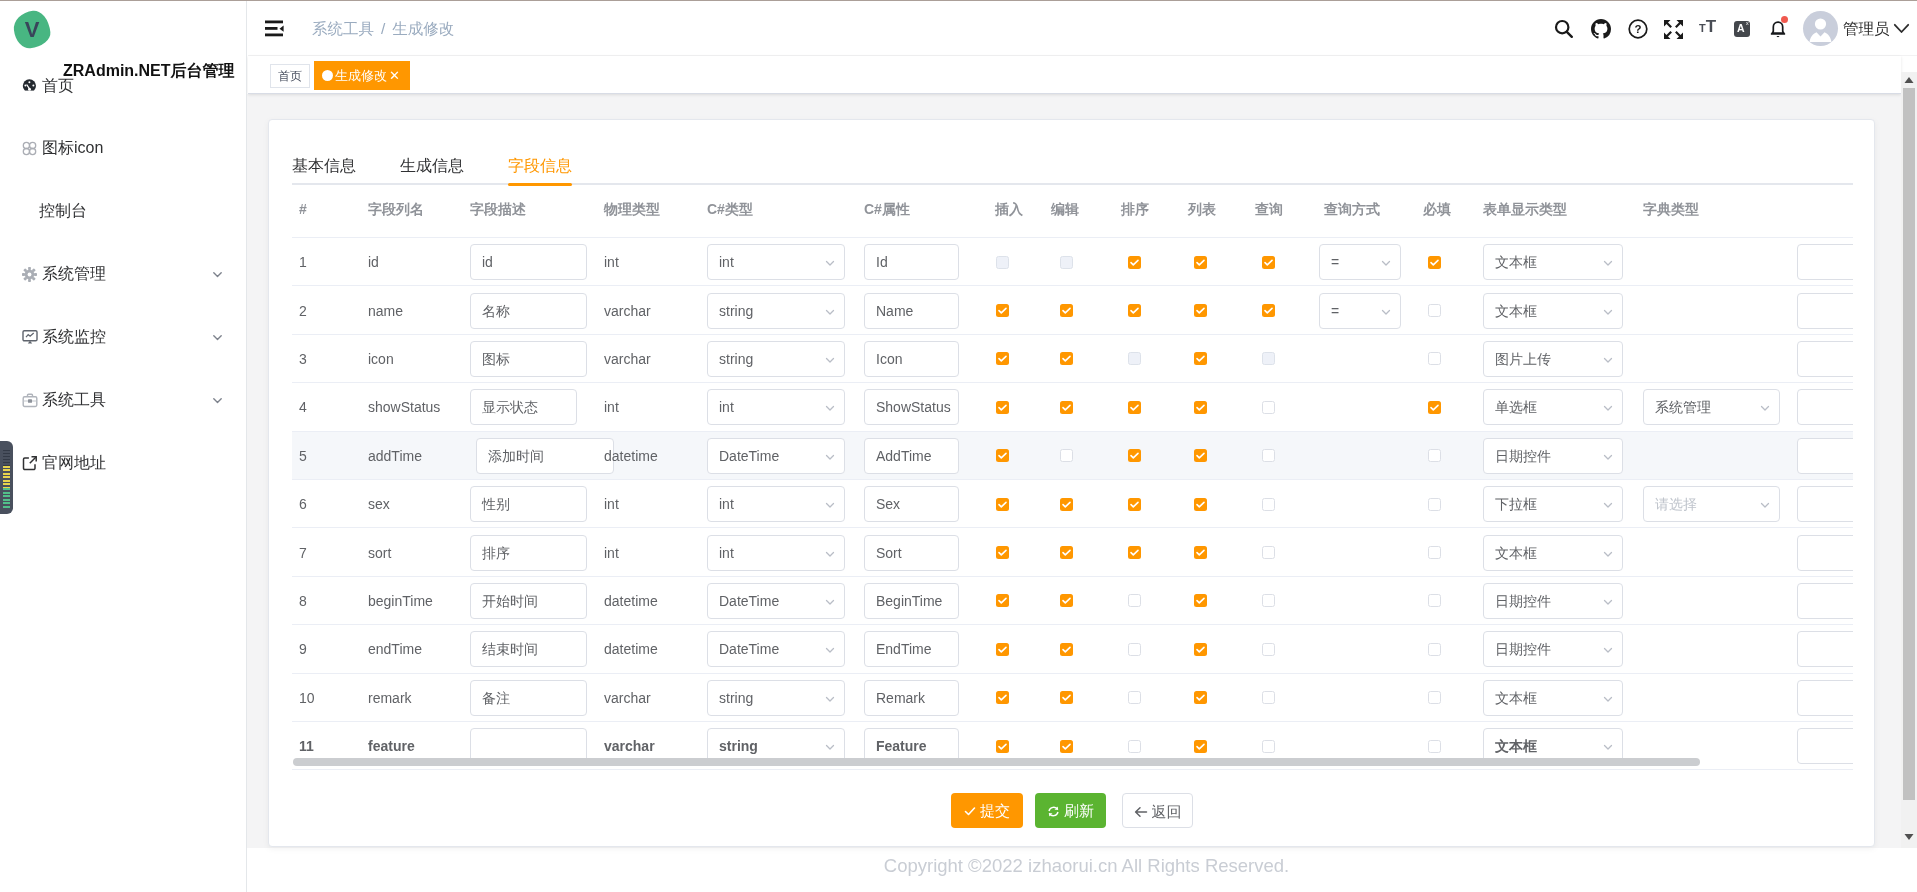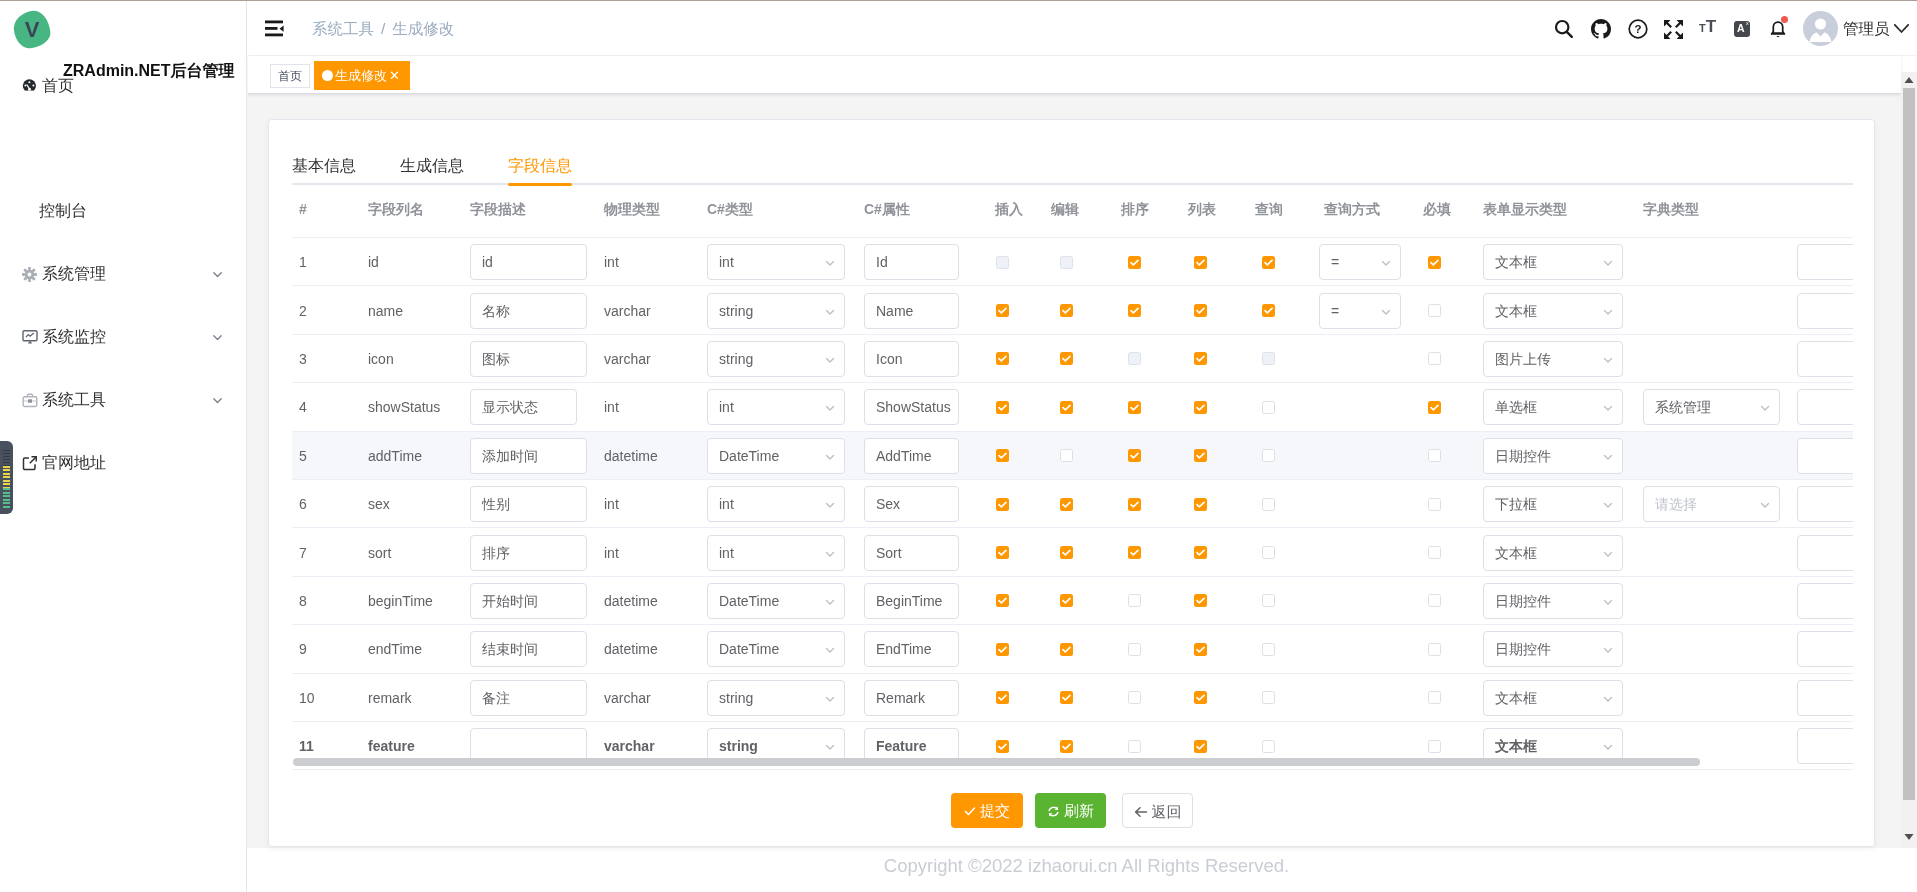--- a/index.html
+++ b/index.html
@@ -291,21 +291,21 @@
             <path d="M2.5 4.5L6 8l3.5-3.5" stroke="#b9bdc6" stroke-width="1.3" fill="none" stroke-linecap="round" stroke-linejoin="round"></path>
           </svg></div>
         <div class="sel" style="left:1351px;top:6.2px;width:137px"><span class="">系统管理</span><svg class="car" width="12" height="12" viewBox="0 0 12 12">
             <path d="M2.5 4.5L6 8l3.5-3.5" stroke="#b9bdc6" stroke-width="1.3" fill="none" stroke-linecap="round" stroke-linejoin="round"></path>
           </svg></div>
         <div class="inp" style="left:1505px;top:6.2px;width:74px"></div>
       </div>
 <div class="trow" style="top:246.6px;height:48.4px;background:#f5f7fa;">
         <div class="ct" style="left:7px;top:14.2px">5</div>
         <div class="ct" style="left:76px;top:14.2px">addTime</div>
-        <div class="inp" style="left:178px;top:6.2px;width:117px">添加时间</div>
+        <div class="inp" style="left:184px;top:6.2px;width:138px">添加时间</div>
         <div class="ct" style="left:312px;top:14.2px">datetime</div>
         <div class="sel" style="left:415px;top:6.2px;width:138px"><span class="">DateTime</span><svg class="car" width="12" height="12" viewBox="0 0 12 12">
             <path d="M2.5 4.5L6 8l3.5-3.5" stroke="#b9bdc6" stroke-width="1.3" fill="none" stroke-linecap="round" stroke-linejoin="round"></path>
           </svg></div>
         <div class="inp" style="left:572px;top:6.2px;width:95px">AddTime</div>
         <div class="cbc" style="left:704px;top:17.7px">
           <svg width="13" height="13" viewBox="0 0 13 13">
             <path d="M3 6.6l2.3 2.3L10 4.4" stroke="#fff" stroke-width="1.6" fill="none" stroke-linecap="round" stroke-linejoin="round"></path>
           </svg>
         </div>
@@ -565,20 +565,31 @@
           <circle cx="7.4" cy="6.8" r="6.6" fill="#24292f"></circle>
           <rect x="0" y="11.6" width="15" height="3" fill="#fff"></rect>
           <circle cx="3.4" cy="6.4" r="1" fill="#fff"></circle>
           <circle cx="7.4" cy="3.3" r="1" fill="#fff"></circle>
           <circle cx="11.4" cy="6.4" r="1" fill="#fff"></circle>
           <path d="M7.6 10L4.9 5.9" stroke="#fff" stroke-width="1.2" stroke-linecap="round"></path>
           <circle cx="7.5" cy="10.2" r="1.5" fill="#fff"></circle>
         </svg>
         <span style="position:absolute;left:42px;top:50%;transform:translateY(-50%)">首页</span>
       </div>
+      <div class="mi" style="top:120px">
+        <svg width="15" height="15" viewBox="0 0 15 15" style="position:absolute;left:22px;top:50%;margin-top:-7px">
+          <g fill="none" stroke="#abaeb5" stroke-width="1.3">
+            <circle cx="4.4" cy="4.4" r="3.1"></circle>
+            <circle cx="10.6" cy="4.4" r="3.1"></circle>
+            <circle cx="4.4" cy="10.6" r="3.1"></circle>
+            <circle cx="10.6" cy="10.6" r="3.1"></circle>
+          </g>
+        </svg>
+        <span style="position:absolute;left:42px;top:50%;transform:translateY(-50%)">图标icon</span>
+      </div>
       <div class="mi" style="top:183px">
         <span style="position:absolute;left:39px;top:50%;transform:translateY(-50%)">控制台</span>
       </div>
       <div class="mi" style="top:309px">
         <svg width="16" height="16" viewBox="0 0 16 16" style="position:absolute;left:22px;top:50%;margin-top:-8px">
           <rect x="1" y="1.8" width="14" height="10" rx="1.3" fill="none" stroke="#5f646d" stroke-width="1.4"></rect>
           <path d="M4 8.2l2.2-2.6 1.9 1.7 3.6-3.3" stroke="#5f646d" stroke-width="1.2" fill="none"></path>
           <path d="M8 11.8l-2.2 2.7h4.4z" fill="#5f646d"></path>
         </svg>
         <span style="position:absolute;left:42px;top:50%;transform:translateY(-50%)">系统监控</span>

